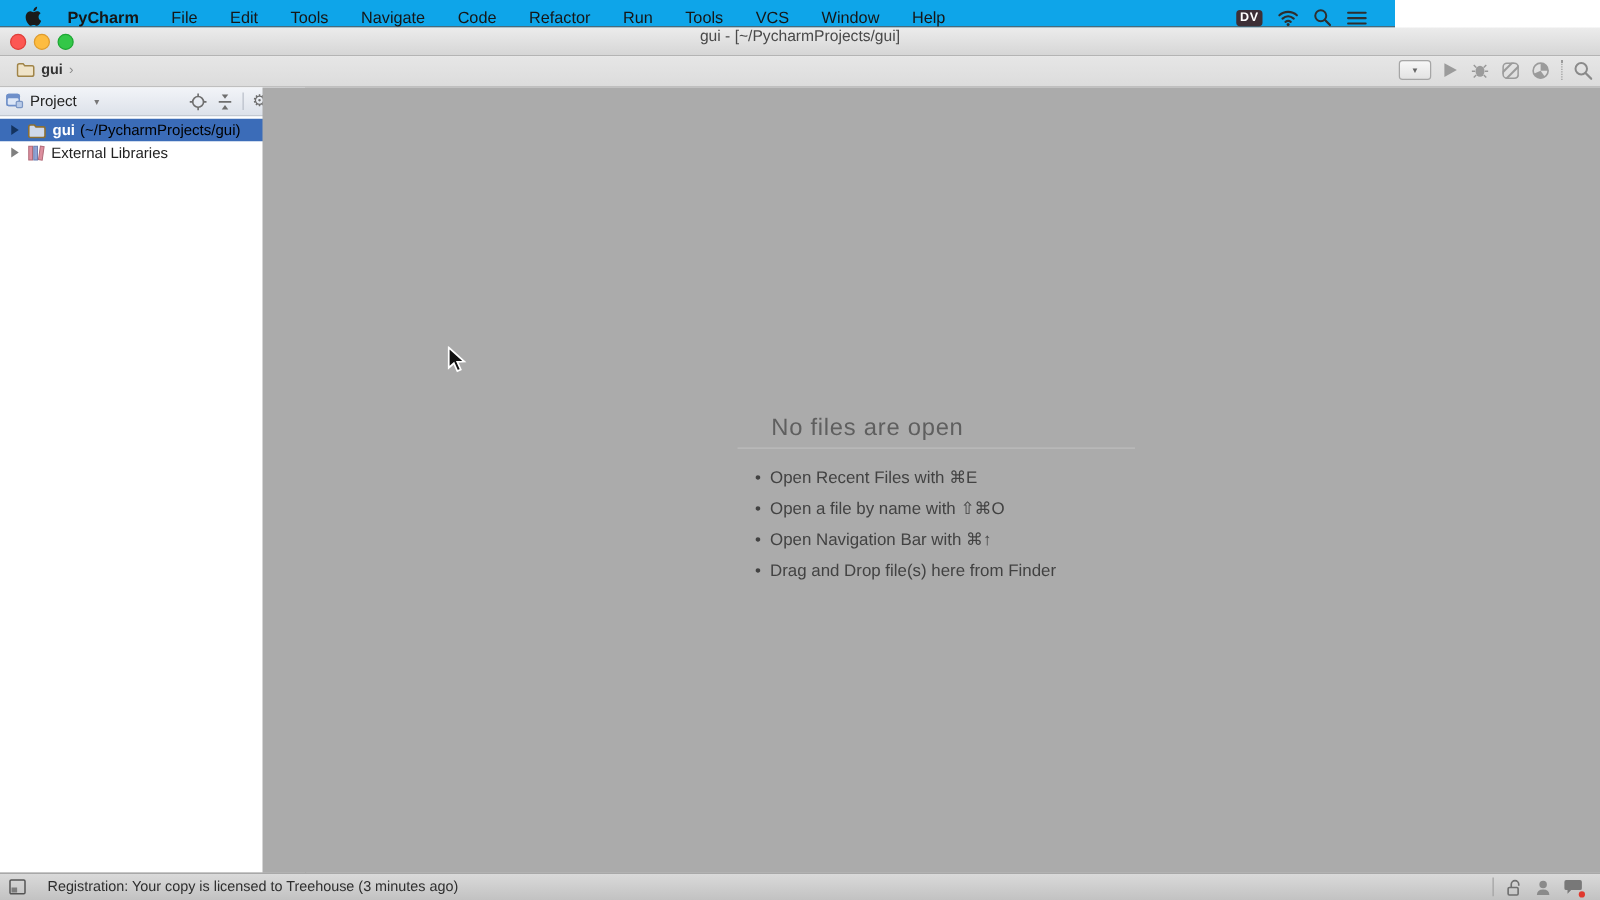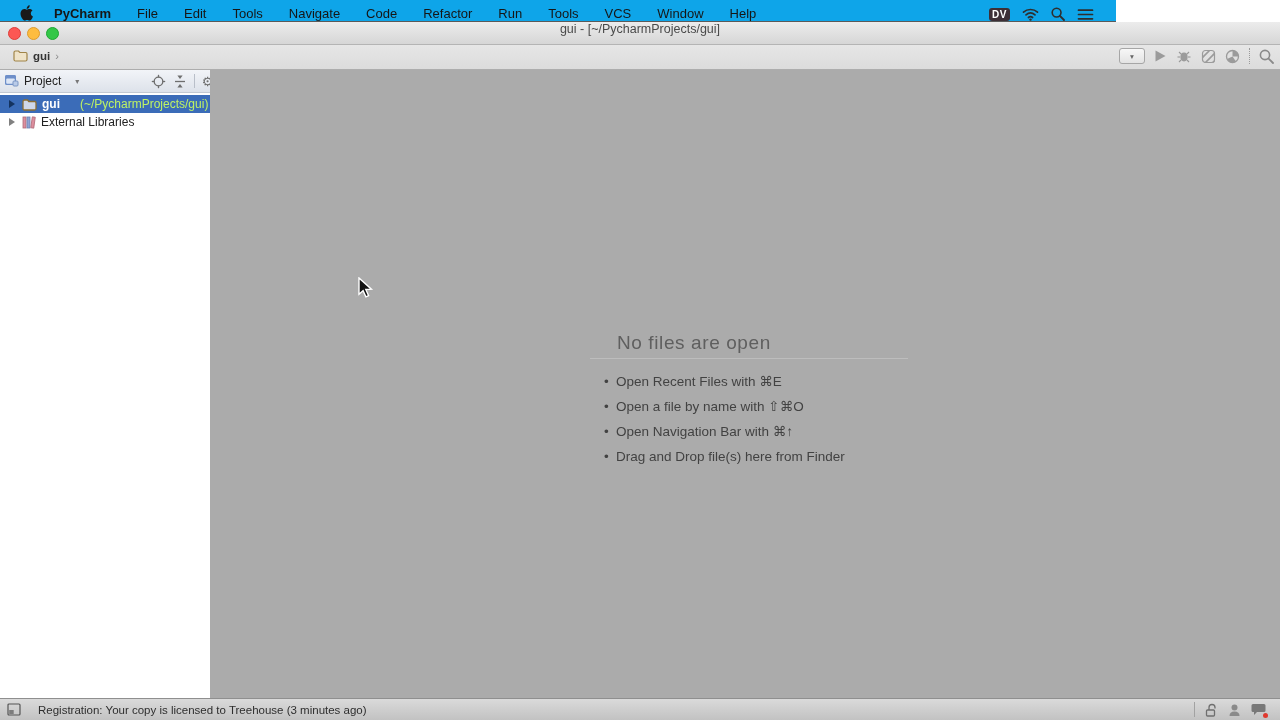--- a/index.html
+++ b/index.html
@@ -51,21 +51,21 @@
   .gear-glyph { font-family:"DejaVu Sans",sans-serif; font-size:13px; color:#6e6e6e; line-height:1; }
 
   .tree { margin-top:2px; }
   .tree-row { height:18px; display:flex; align-items:center; font-size:12px; color:#222; }
   .tree-row.selected { background:#3b6cb8; color:#fff; }
   .tree-arrow { width:0; height:0; border-left:6px solid #808080; border-top:4.5px solid transparent;
     border-bottom:4.5px solid transparent; margin-left:9px; }
   .tree-row.selected .tree-arrow { border-left-color:#14335f; }
   .tree-icon { margin-left:7px; margin-right:5px; display:flex; align-items:center; }
   .tree-name-b { font-weight:bold; }
-  .tree-path { color:#bef264; margin-left:20px; }
+  .tree-path { color:#000000; margin-left:4px; }
 
   
   #main-area { position:absolute; left:210px; top:70px; width:1070px; height:628px; background:#ababab; }
   #empty-state { position:absolute; left:590px; top:284px; width:318px;margin-top:48px; }
   #empty-heading { font-size:19px; color:#5f5f5f; letter-spacing:.6px; padding-left:27px;
     padding-bottom:4px; border-bottom:1px solid #bdbdbd; }
   #tips { list-style:none; margin-top:10px; }
   #tips li { font-size:13.5px; color:#424242; line-height:25px; padding-left:26px; position:relative; }
   #tips li::before { content:"•"; position:absolute; left:14px; color:#424242; }
 

